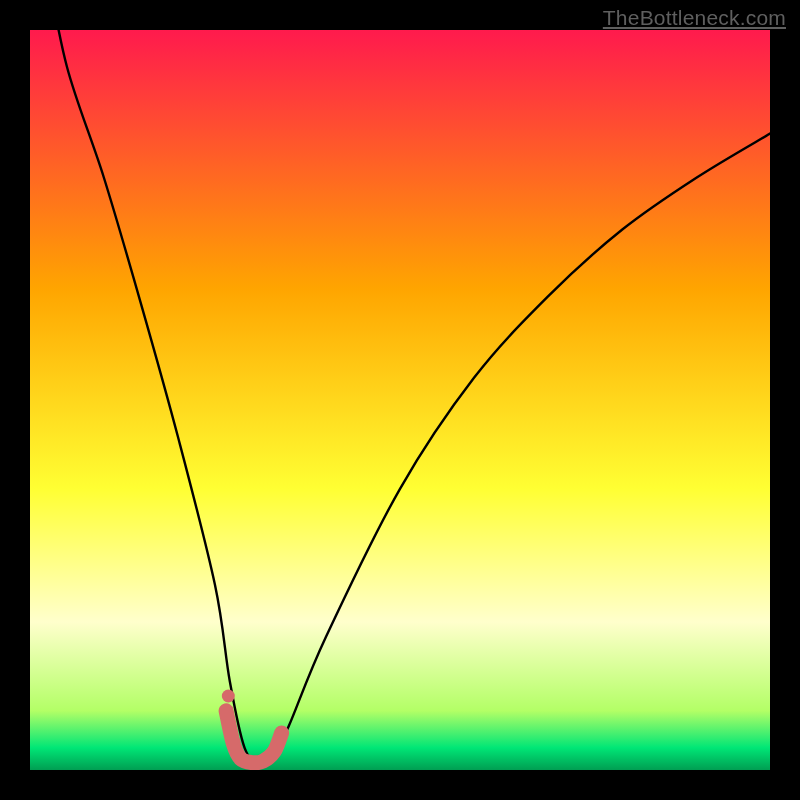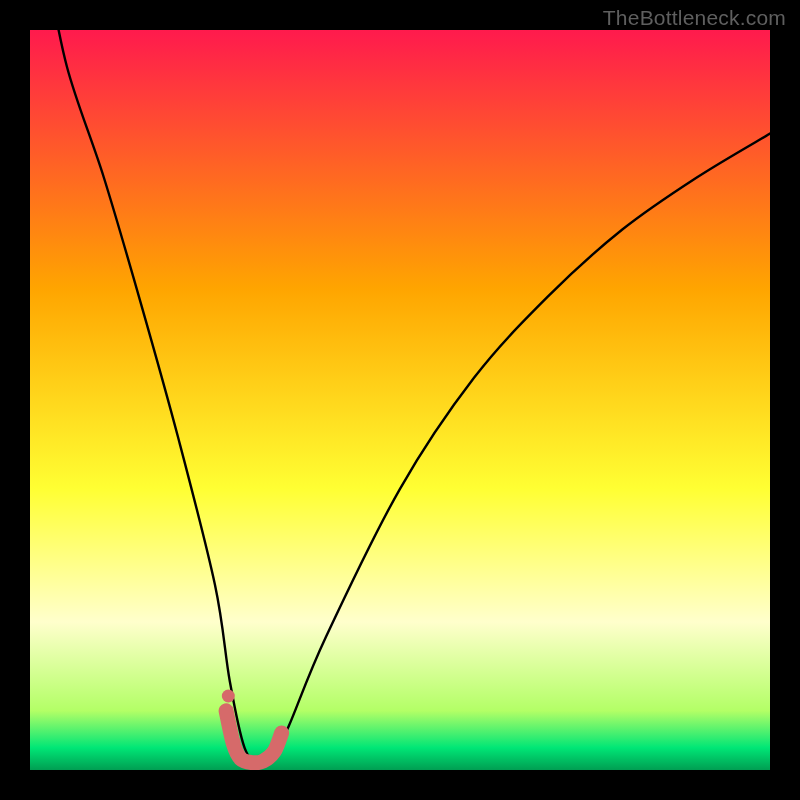--- a/index.html
+++ b/index.html
@@ -73,14 +73,14 @@
       <rect x="0" y="0" width="740" height="740" fill="url(#bg)"></rect>
     </svg>
 
     <svg class="curve" viewBox="0 0 740 740" preserveAspectRatio="none">
       <path id="curve-path" fill="none" stroke-width="2.4" stroke-linecap="round" d="M 14.8,-74.00000000000011 C 18.5,-55.5000000000001 27.133333333333333,-2.1316282072803006e-14 37,37 C 46.86666666666667,74.00000000000003 61.666666666666664,108.53333333333333 74,148 C 86.33333333333333,187.46666666666667 98.66666666666667,230.63333333333335 111,273.8 C 123.33333333333333,316.9666666666667 135.66666666666666,360.1333333333333 148,407 C 160.33333333333334,453.8666666666667 176.36666666666667,514.3 185,555 C 193.63333333333333,595.7 194.86666666666667,624.0666666666667 199.8,651.2 C 204.73333333333335,678.3333333333334 209.66666666666666,704.2333333333333 214.6,717.8 C 219.53333333333333,731.3666666666666 224.46666666666667,731.3666666666667 229.4,732.6 C 234.33333333333334,733.8333333333334 239.26666666666668,731.3666666666667 244.20000000000002,725.2 C 249.13333333333335,719.0333333333334 250.36666666666667,715.3333333333334 259,695.6 C 267.6333333333333,675.8666666666667 277.5,646.2666666666667 296,606.8 C 314.5,567.3333333333333 345.3333333333333,501.9666666666667 370,458.8 C 394.6666666666667,415.6333333333333 419.3333333333333,379.8666666666666 444,347.79999999999995 C 468.6666666666667,315.7333333333333 493.3333333333333,291.0666666666666 518,266.4 C 542.6666666666666,241.73333333333332 567.3333333333334,219.5333333333334 592,199.80000000000007 C 616.6666666666666,180.06666666666675 641.3333333333334,164.03333333333333 666,148 C 690.6666666666666,131.96666666666667 727.6666666666666,111.00000000000001 740,103.60000000000002" stroke="#000000"></path>
       <path id="marker-path" fill="none" stroke-width="15" stroke-linecap="round" stroke-linejoin="round" d="M 196.10000000000002,680.8 C 197.33333333333337,686.3499999999999 201.03333333333336,706.0833333333334 203.50000000000003,714.1 C 205.9666666666667,722.1166666666667 207.81666666666666,725.8166666666666 210.89999999999998,728.9 C 213.9833333333333,731.9833333333333 218.3,732.23 222,732.6 C 225.7,732.97 229.39999999999998,732.97 233.1,731.12 C 236.8,729.27 241.11666666666667,726.1866666666667 244.20000000000002,721.5 C 247.28333333333336,716.8133333333333 250.36666666666667,706.0833333333334 251.60000000000002,703" stroke="#d66a6a"></path>
       <circle id="marker-dot" r="6.5" cx="198.32000000000002" cy="666" fill="#d66a6a"></circle>
     </svg>
   </div>
 
-  <div class="watermark" style="color: rgb(95, 95, 95);">TheBottleneck.com</div>
+  <div class="watermark" style="color: rgb(95, 95, 95); text-decoration: underline;">TheBottleneck.com</div>
 </div>
 
 </body></html>

